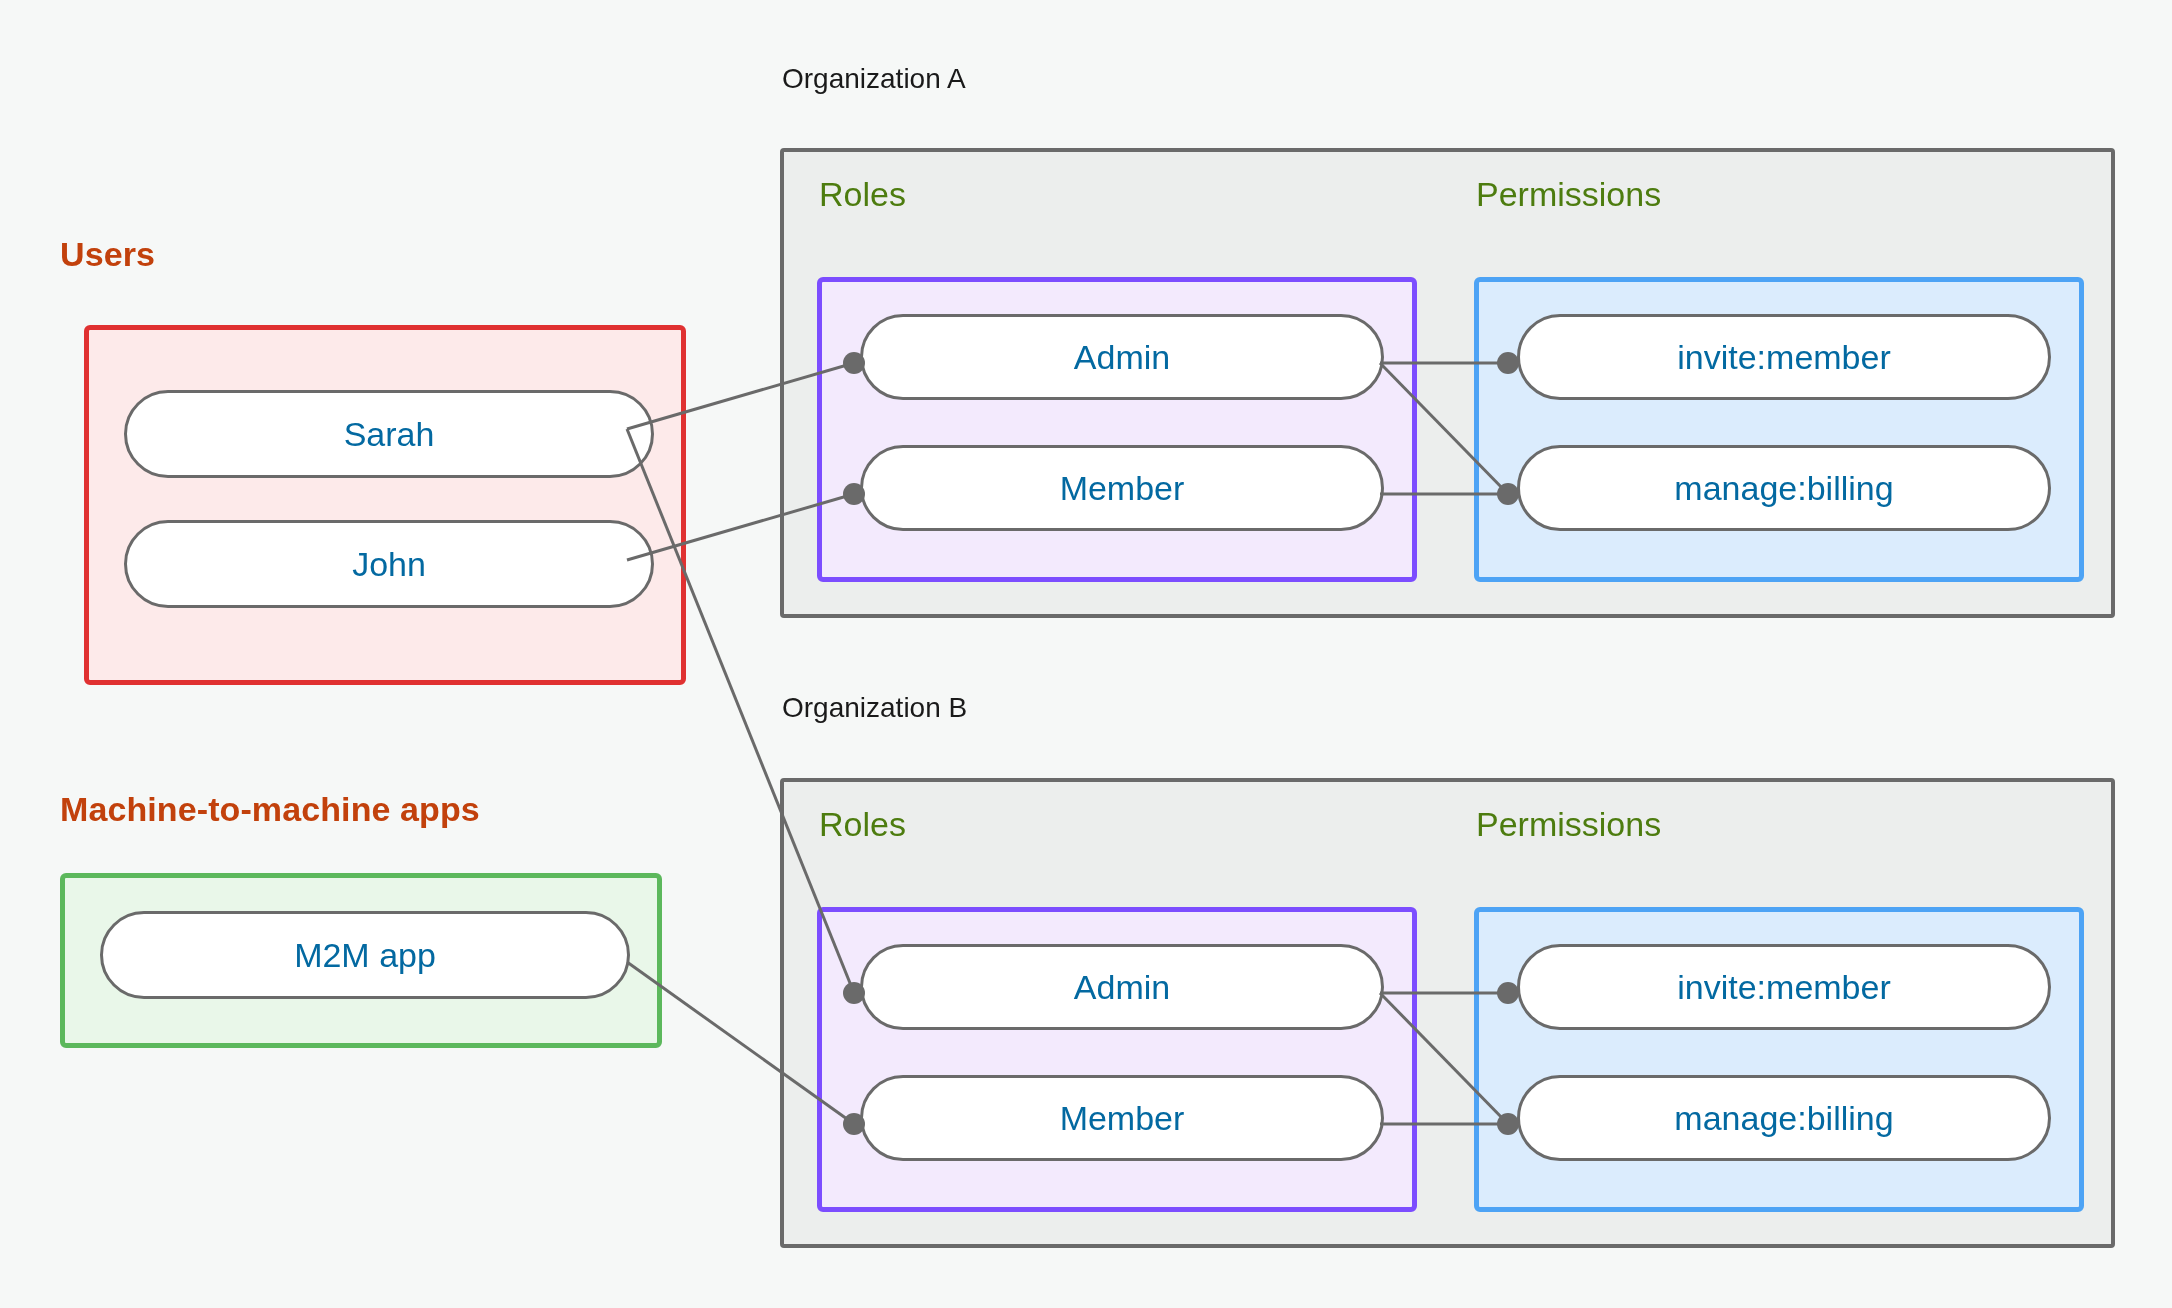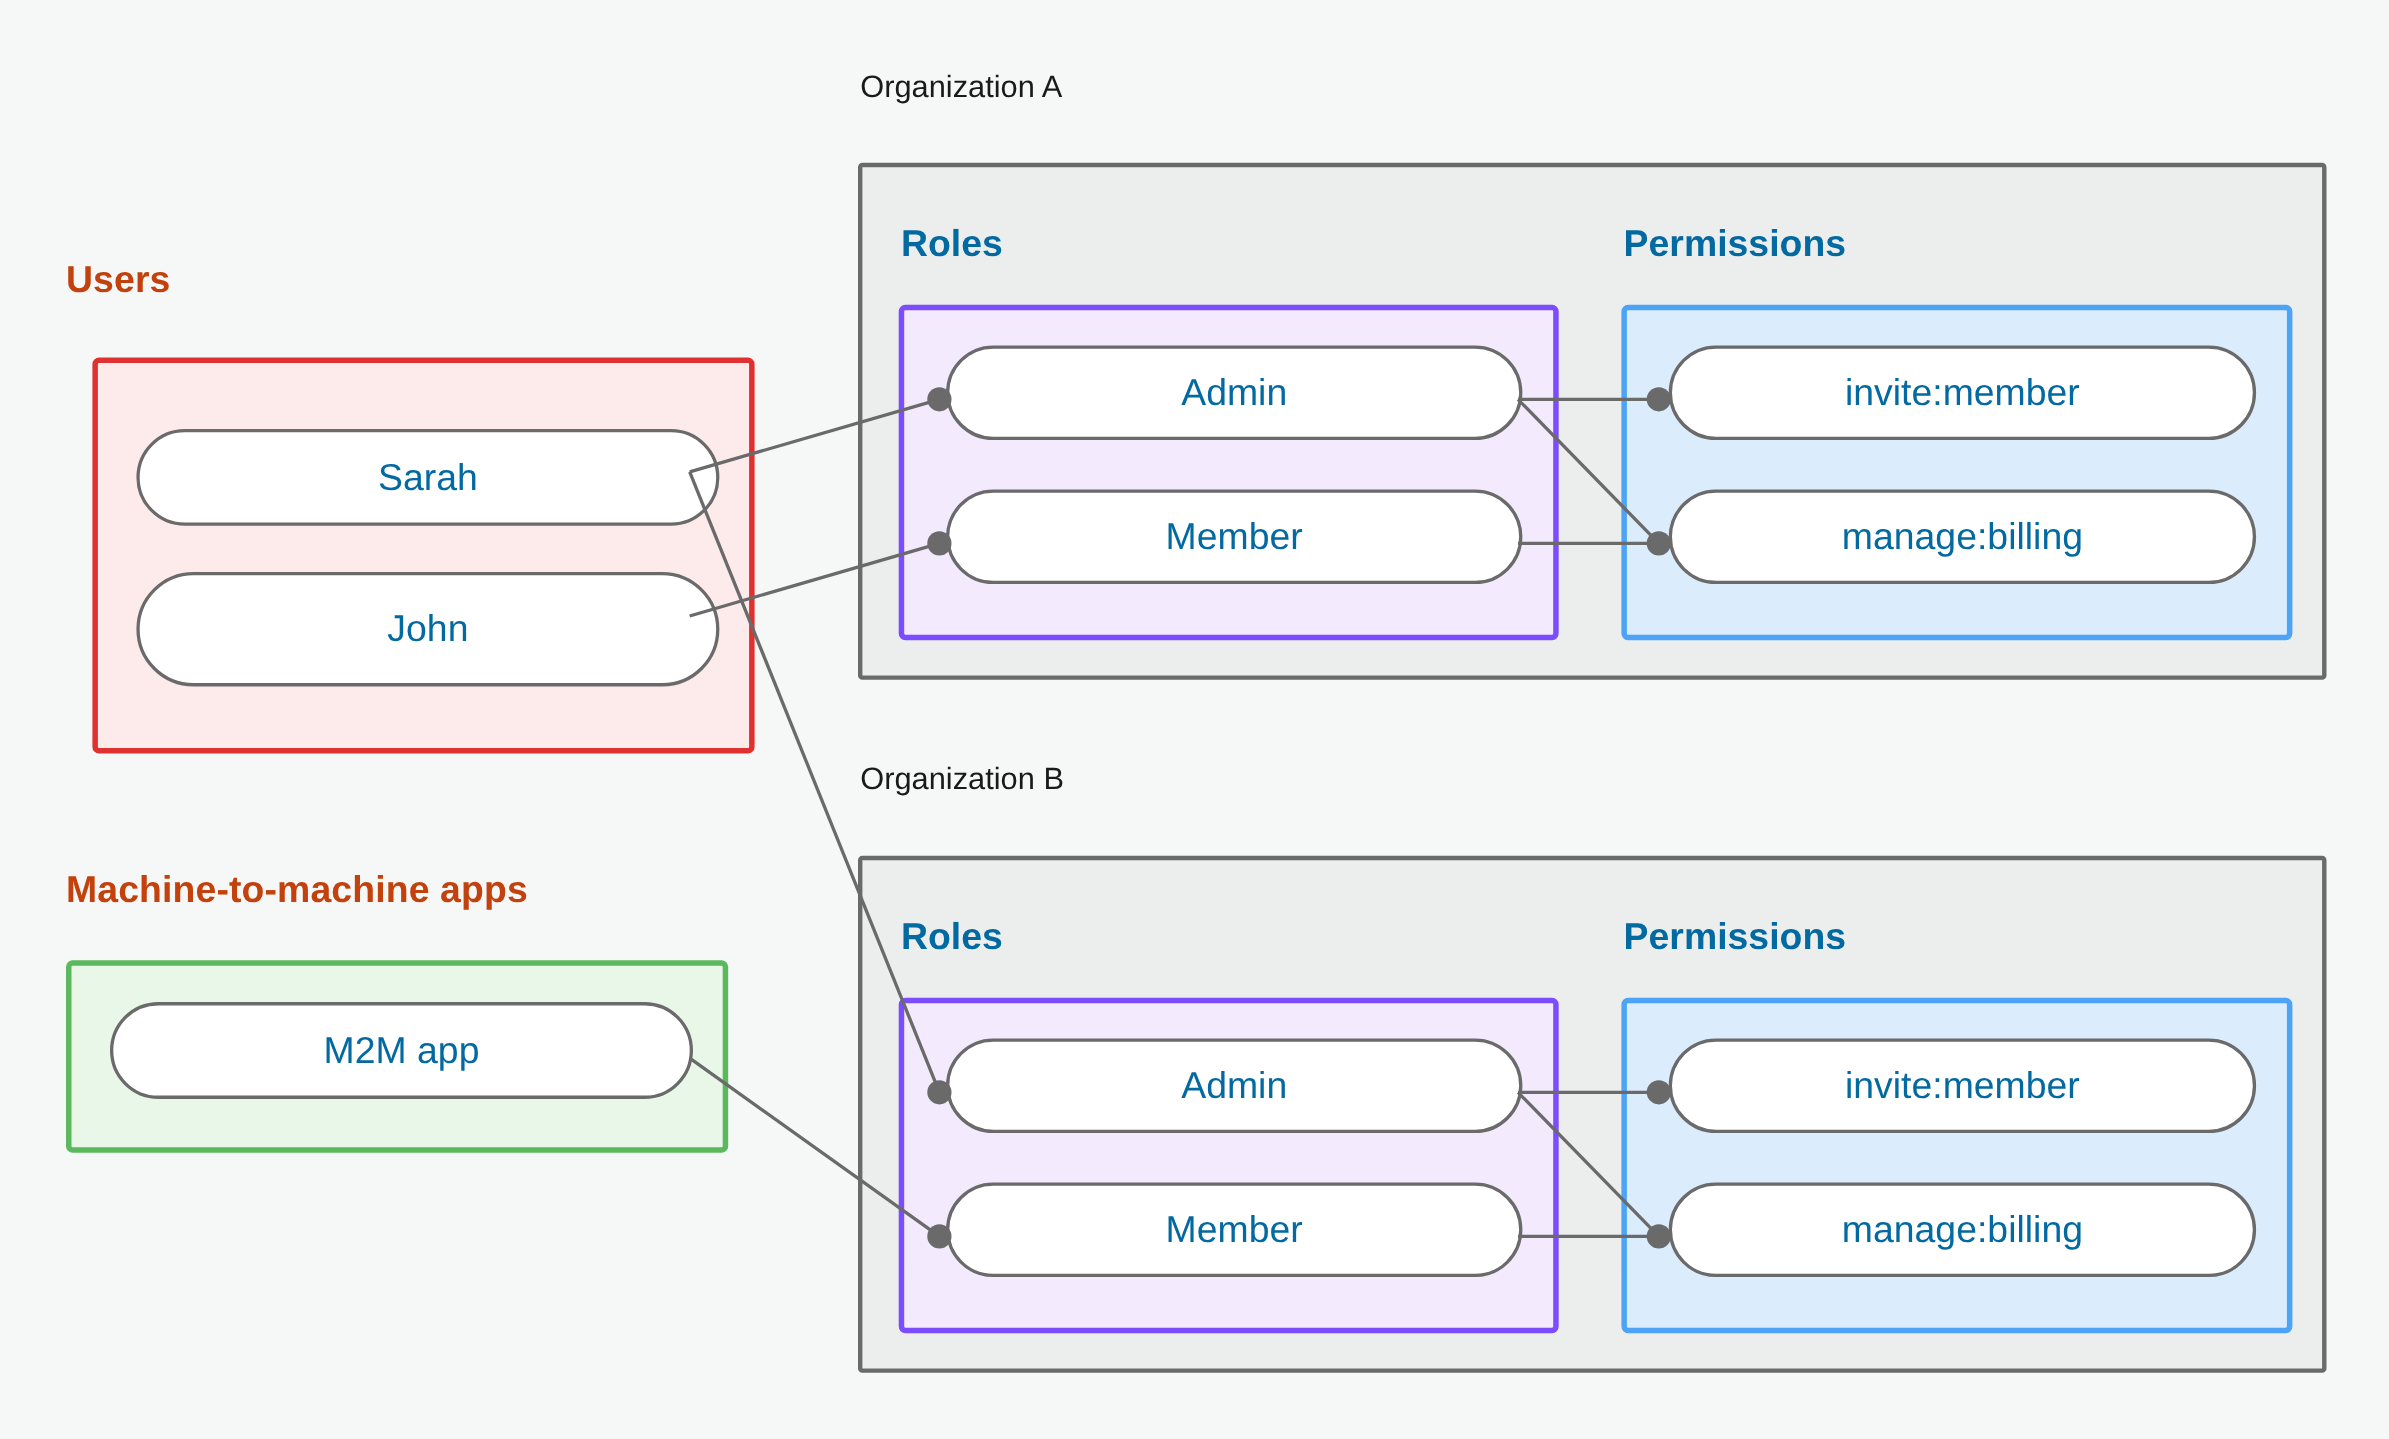--- a/index.html
+++ b/index.html
@@ -41,24 +41,23 @@
   }
   .box-users       { border: 5px solid #e03131; background: #fdeaea; }
   .box-m2m         { border: 5px solid #5cb85c; background: #e9f7e9; padding-left: 32px; }
   .box-org         { border: 4px solid #6a6a6a; background: #eceeed; border-radius: 4px; }
   .box-roles       { border: 5px solid #7c4dff; background: #f3eafd; }
   .box-perms       { border: 5px solid #4da3f5; background: #dbecfd; }
 
   .sub-label {
     position: absolute;
     font-size: 34px;
-    font-weight: 700;
-    color: #0369a1;
+    font-weight: 400;
+    color: #4d7c0f;
     white-space: nowrap;
-    margin-top: 28px;
   }
 
   
   .pill {
     position: absolute;
     background: #ffffff;
     border: 3px solid #6a6a6a;
     border-radius: 999px;
     display: flex;
     align-items: center;
@@ -81,21 +80,21 @@
 </style>
 </head>
 <body>
 
 <div id="stage">
 
   <div class="caption" style="left:60px; top:235px;">Users</div>
 
   <div class="group-box box-users" style="left:60px; top:325px; width:602px; height:360px;margin-left:24px;">
     <div class="pill" style="left:35px; top:60px; width:530px; height:88px;">Sarah</div>
-    <div class="pill" style="left:35px; top:190px; width:530px; height:104px;">John</div>
+    <div class="pill" style="left:35px; top:190px; width:530px; height:88px;">John</div>
   </div>
 
   <div class="caption" style="left:60px; top:790px;">Machine-to-machine apps</div>
 
   <div class="group-box box-m2m" style="left:60px; top:873px; width:602px; height:175px;">
     <div class="pill" style="left:35px; top:33px; width:530px; height:88px;">M2M app</div>
   </div>
 
   <div class="org-caption" style="left:782px; top:63px;">Organization A</div>
 

